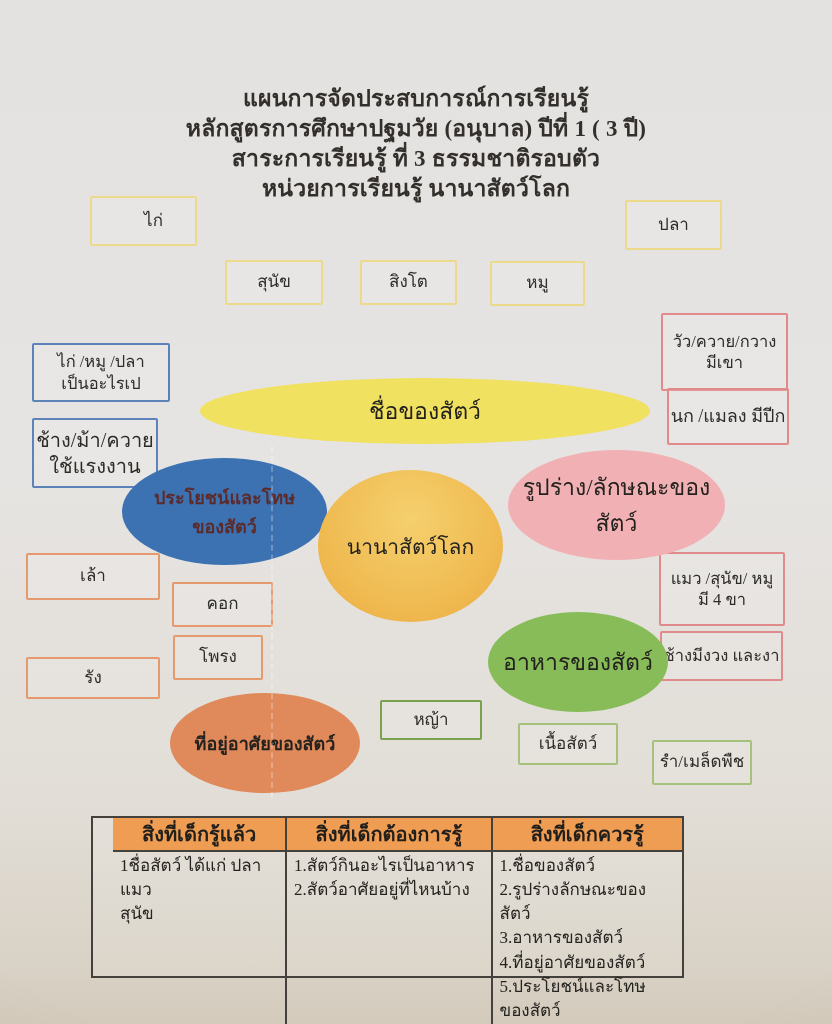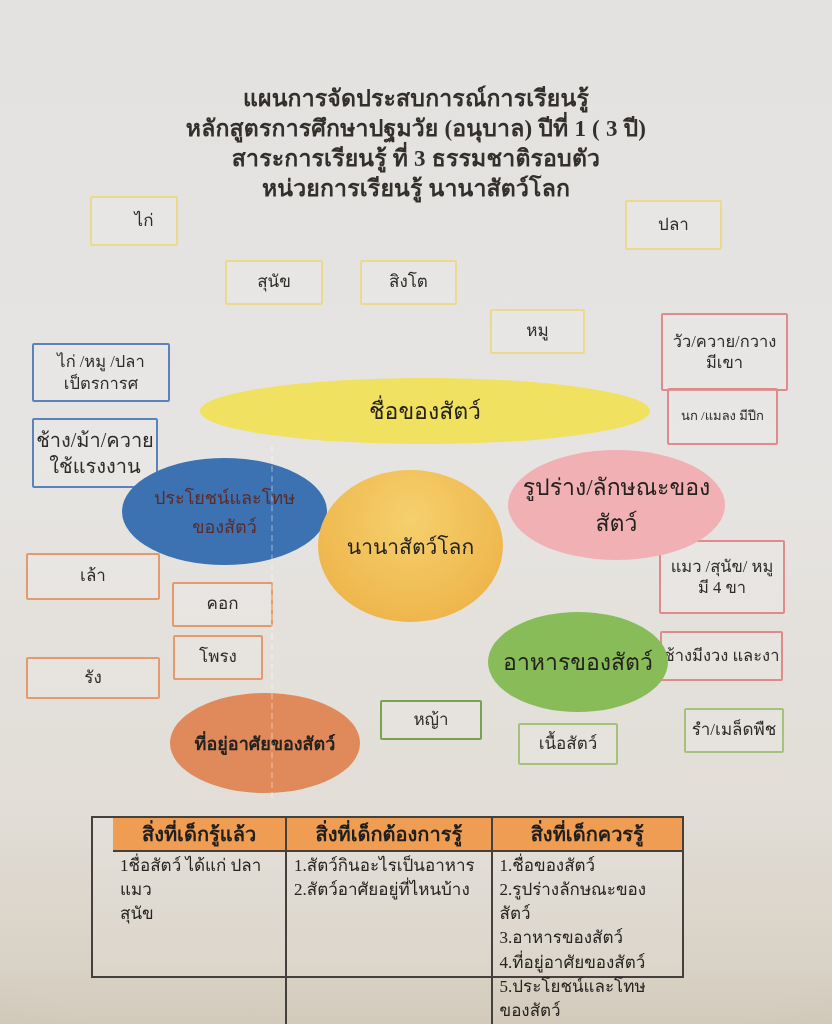--- a/index.html
+++ b/index.html
@@ -27,21 +27,21 @@
   }
   .box{font-size:17px;line-height:1.3;background:rgba(255,255,255,0.12);border-radius:2px;}
   .b-yellow{border:2.5px solid var(--yellow_border,#ecd98a);}
   .b-blue{border:2px solid var(--blue_border,#5b83b9);}
   .b-pink{border:2px solid var(--pink_border,#e08a8c);}
   .b-orange{border:2px solid var(--orange_border,#e49a6c);}
   .b-green{border:2px solid var(--green_border,#a6c17c);}
   .b-green-dark{border:2px solid var(--green_dark_border,#79a24f);}
   .ellipse{border-radius:50%;font-size:23px;color:#24221f;}
   .f-names{background:var(--names_fill,#f0e160);}
-  .f-benefits{background:var(--benefits_fill,#3c72b2);color:var(--benefits_text,#5d2a2a);font-weight:normal;}
+  .f-benefits{background:var(--benefits_fill,#3c72b2);color:var(--benefits_text,#5d2a2a);font-weight:bold;}
   .f-appearance{background:var(--appearance_fill,#f1b1b4);}
   .f-center{background:radial-gradient(circle at 50% 32%, #f5d06e 0%, var(--center_fill,#efb84e) 70%, #e9a63e 100%);font-size:21px;}
   .f-food{background:var(--food_fill,#87bc58);}
   .f-habitat{background:var(--habitat_fill,#e0895a);font-weight:bold;}
   .crease{
     position:absolute;left:271px;top:446px;height:352px;width:0;
     border-left:2px dashed rgba(255,255,255,0.55);opacity:.45;z-index:5;
   }
   .ktable{
     position:absolute;left:91px;top:816px;width:589px;height:158px;
@@ -68,54 +68,54 @@
 
 <div class="photo">
 
   <div class="title">
     <div>แผนการจัดประสบการณ์การเรียนรู้</div>
     <div>หลักสูตรการศึกษาปฐมวัย  (อนุบาล) ปีที่ 1   ( 3 ปี)</div>
     <div>สาระการเรียนรู้ ที่ 3 ธรรมชาติรอบตัว</div>
     <div>หน่วยการเรียนรู้ นานาสัตว์โลก</div>
   </div>
 
-  <div class="node box b-yellow" style="left:90px;top:196px;width:88px;height:50px;padding-left:20px;">ไก่</div>
+  <div class="node box b-yellow" style="left:90px;top:196px;width:107px;height:50px;padding-left:20px;">ไก่</div>
   <div class="node box b-yellow" style="left:625px;top:200px;width:97px;height:50px;">ปลา</div>
   <div class="node box b-yellow" style="left:225px;top:260px;width:98px;height:45px;">สุนัข</div>
   <div class="node box b-yellow" style="left:360px;top:260px;width:97px;height:45px;">สิงโต</div>
-  <div class="node box b-yellow" style="left:490px;top:261px;width:95px;height:45px;margin-top:48px;">หมู</div>
+  <div class="node box b-yellow" style="left:490px;top:261px;width:95px;height:45px;">หมู</div>
 
   <div class="node box b-pink" style="left:661px;top:313px;width:127px;height:78px;font-size:16.5px;">วัว/ควาย/กวาง
 มีเขา</div>
-  <div class="node box b-pink" style="left:667px;top:388px;width:111px;height:57px;font-size:13px;">นก /แมลง มีปีก</div>
-  <div class="node box b-pink" style="left:659px;top:540px;width:126px;height:74px;font-size:16.5px;">แมว /สุนัข/ หมู
+  <div class="node box b-pink" style="left:667px;top:388px;width:122px;height:57px;font-size:18px;">นก /แมลง มีปีก</div>
+  <div class="node box b-pink" style="left:659px;top:552px;width:126px;height:74px;font-size:16.5px;">แมว /สุนัข/ หมู
 มี 4 ขา</div>
   <div class="node box b-pink" style="left:660px;top:631px;width:123px;height:50px;font-size:16.5px;">ช้างมีงวง และงา</div>
 
   <div class="node box b-blue" style="left:32px;top:343px;width:138px;height:59px;font-size:16.5px;">ไก่ /หมู /ปลา
-เป็ตรการศ</div>
+เป็นอะไรเป</div>
   <div class="node box b-blue" style="left:32px;top:418px;width:126px;height:70px;font-size:20px;">ช้าง/ม้า/ควาย
 ใช้แรงงาน</div>
 
   <div class="node ellipse f-names" style="left:200px;top:378px;width:450px;height:66px;">ชื่อของสัตว์</div>
   <div class="node ellipse f-benefits" style="left:122px;top:458px;width:205px;height:107px;font-size:18px;">ประโยชน์และโทษ
 ของสัตว์</div>
   <div class="node ellipse f-appearance" style="left:508px;top:450px;width:217px;height:110px;">รูปร่าง/ลักษณะของสัตว์</div>
   <div class="node ellipse f-center" style="left:318px;top:470px;width:185px;height:152px;">นานาสัตว์โลก</div>
   <div class="node ellipse f-food" style="left:488px;top:612px;width:180px;height:100px;">อาหารของสัตว์</div>
   <div class="node ellipse f-habitat" style="left:170px;top:693px;width:190px;height:100px;font-size:18px;">ที่อยู่อาศัยของสัตว์</div>
 
   <div class="node box b-orange" style="left:26px;top:553px;width:134px;height:47px;">เล้า</div>
   <div class="node box b-orange" style="left:172px;top:582px;width:101px;height:45px;">คอก</div>
   <div class="node box b-orange" style="left:173px;top:635px;width:90px;height:45px;">โพรง</div>
   <div class="node box b-orange" style="left:26px;top:657px;width:134px;height:42px;">รัง</div>
 
   <div class="node box b-green-dark" style="left:380px;top:700px;width:102px;height:40px;">หญ้า</div>
   <div class="node box b-green" style="left:518px;top:723px;width:100px;height:42px;">เนื้อสัตว์</div>
-  <div class="node box b-green" style="left:652px;top:708px;width:100px;height:45px;margin-left:32px;">รำ/เมล็ดพืช</div>
+  <div class="node box b-green" style="left:652px;top:740px;width:100px;height:45px;">รำ/เมล็ดพืช</div>
 
   <div class="crease"></div>
 
   <div class="ktable">
     <div class="trow">
       <div class="th">สิ่งที่เด็กรู้แล้ว</div>
       <div class="th">สิ่งที่เด็กต้องการรู้</div>
       <div class="th">สิ่งที่เด็กควรรู้</div>
     </div>
     <div class="trow">

